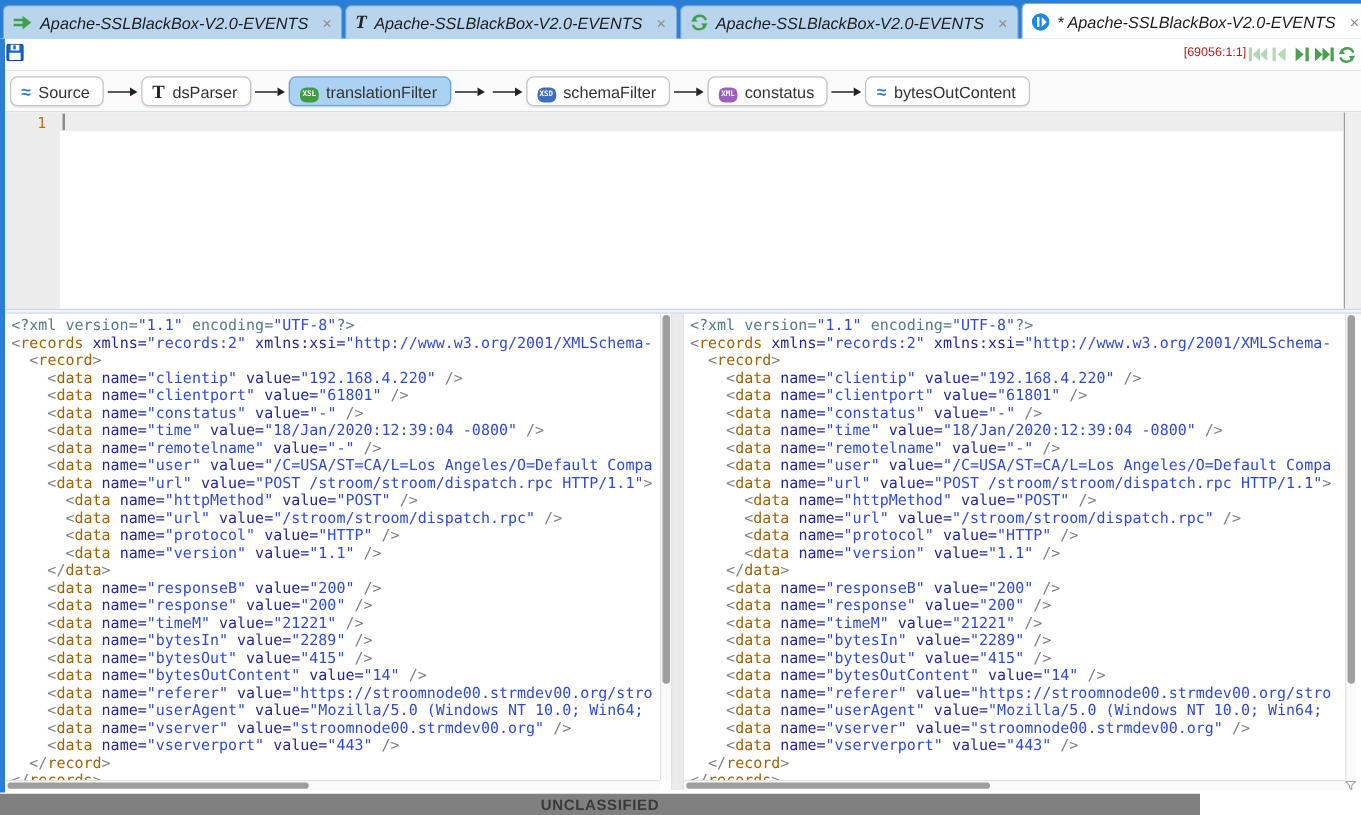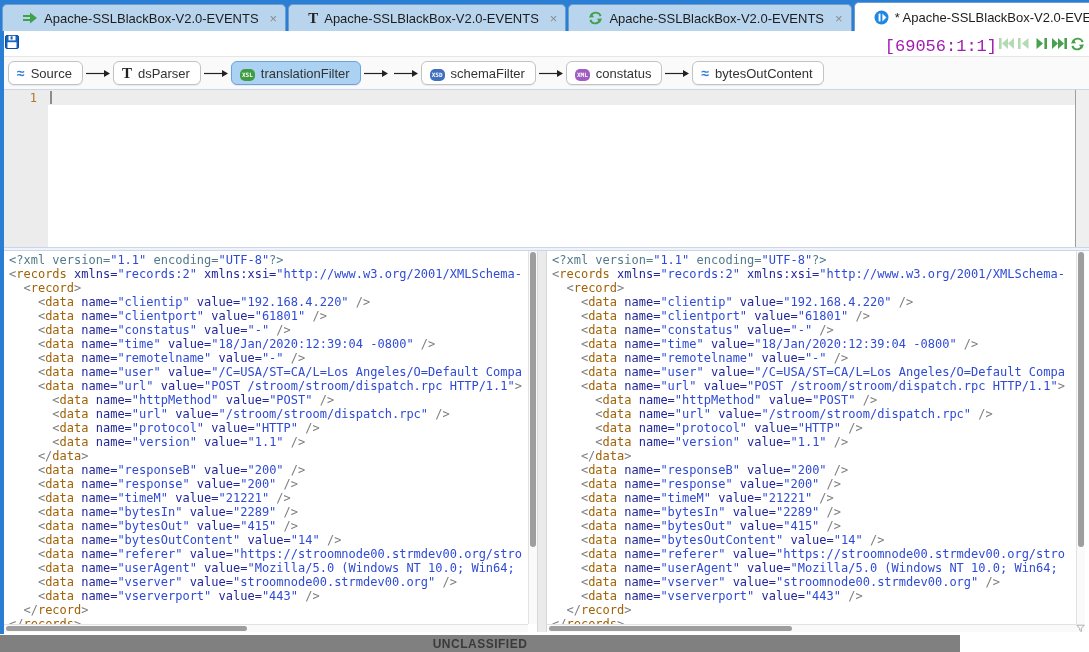--- a/index.html
+++ b/index.html
@@ -4,31 +4,31 @@
 <style>
   html,body{margin:0;padding:0;}
   body{
     width:1089px;height:652px;position:relative;overflow:hidden;
     background:#ffffff;font-family:"Liberation Sans",sans-serif;
     -webkit-font-smoothing:antialiased;
   }
   
   .tabbar{position:absolute;top:0;left:0;width:1089px;height:31px;background:#2a7fd4;
     display:flex;align-items:flex-end;padding-left:2px;box-sizing:border-box;gap:2px;}
-  .tab{height:26px;display:flex;align-items:center;gap:6px;padding:0 6px 0 19px;
+  .tab{height:26px;display:flex;align-items:center;gap:6px;padding:0 6px 0 7px;
     background:#b9d5ee;border:1px solid #6b9fd2;border-bottom:none;border-radius:5px 5px 0 0;
-    font-size:13px;color:#1c1c1c;white-space:nowrap;cursor:default;}
+    font-size:13px;color:#1c1c1c;white-space:nowrap;cursor:default;font-style:italic;}
   .tab.active{background:#ffffff;height:28px;}
   .tab .close{color:#8b8b8b;font-size:13px;margin-left:3px;padding:0 2px;}
   .tab .ticon{display:flex;align-items:center;}
   
   .toolbar{position:absolute;top:31px;left:0;width:1089px;height:26px;background:#fff;
     border-bottom:1px solid #e6e6e6;box-sizing:border-box;}
   .savebtn{position:absolute;left:5px;top:4px;}
-  .locator{position:absolute;right:92px;top:6px;font-size:17px;color:#a21caf;font-family:Liberation Mono, monospace;}
+  .locator{position:absolute;right:92px;top:6px;font-size:10px;color:#b91c1c;}
   .navgroup{position:absolute;right:3px;top:5px;display:flex;gap:1px;align-items:center;}
   .navbtn{display:flex;align-items:center;justify-content:center;width:17px;height:15px;}
   
   .pipebar{position:absolute;top:57px;left:0;width:1089px;height:33px;background:#fafafa;
     border-bottom:1px solid #c9d6ec;box-sizing:border-box;display:flex;align-items:center;
     padding-left:8px;}
   .pill{display:flex;align-items:center;gap:6px;height:22px;padding:0 10px 0 8px;background:#fff;
     border:1px solid #c3c3c3;border-radius:6px;font-size:13px;color:#333;
     box-shadow:0 1px 1px rgba(0,0,0,0.07);white-space:nowrap;}
   .pill.selected{background:#abd2f2;border-color:#6aa3d8;}

